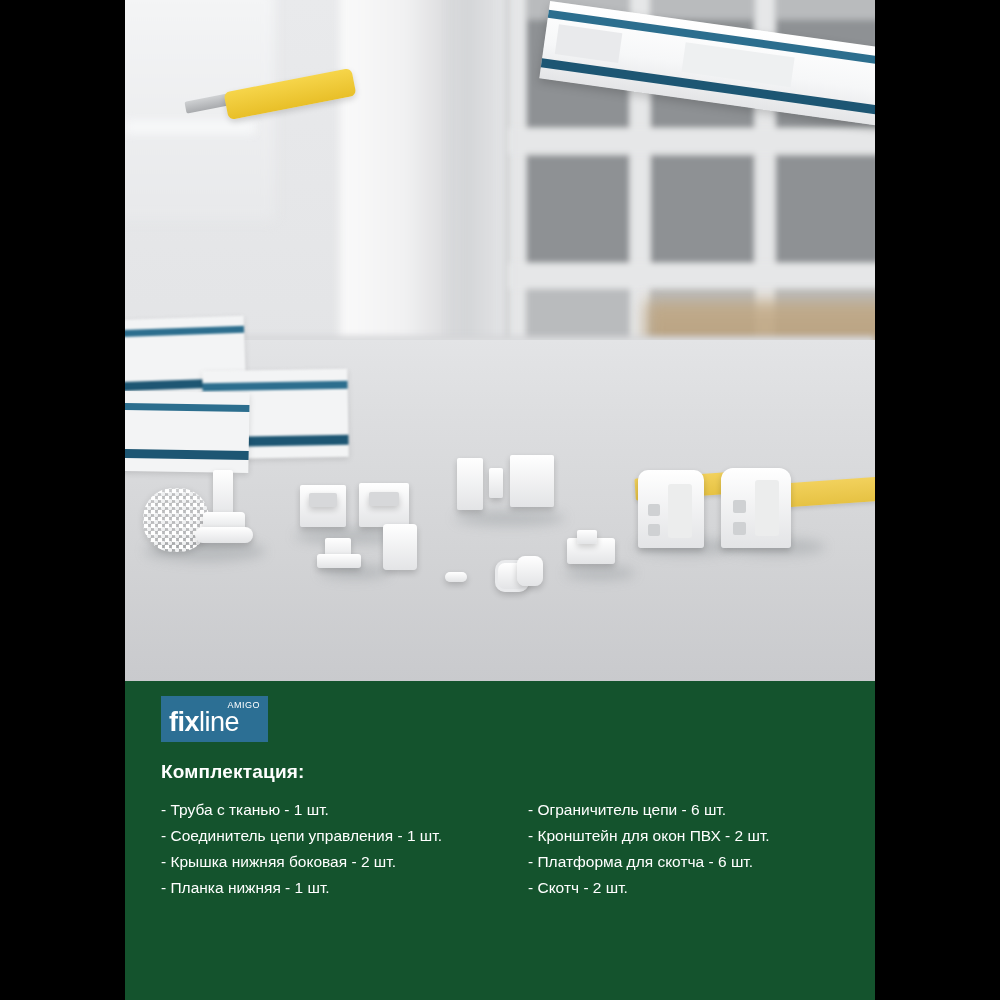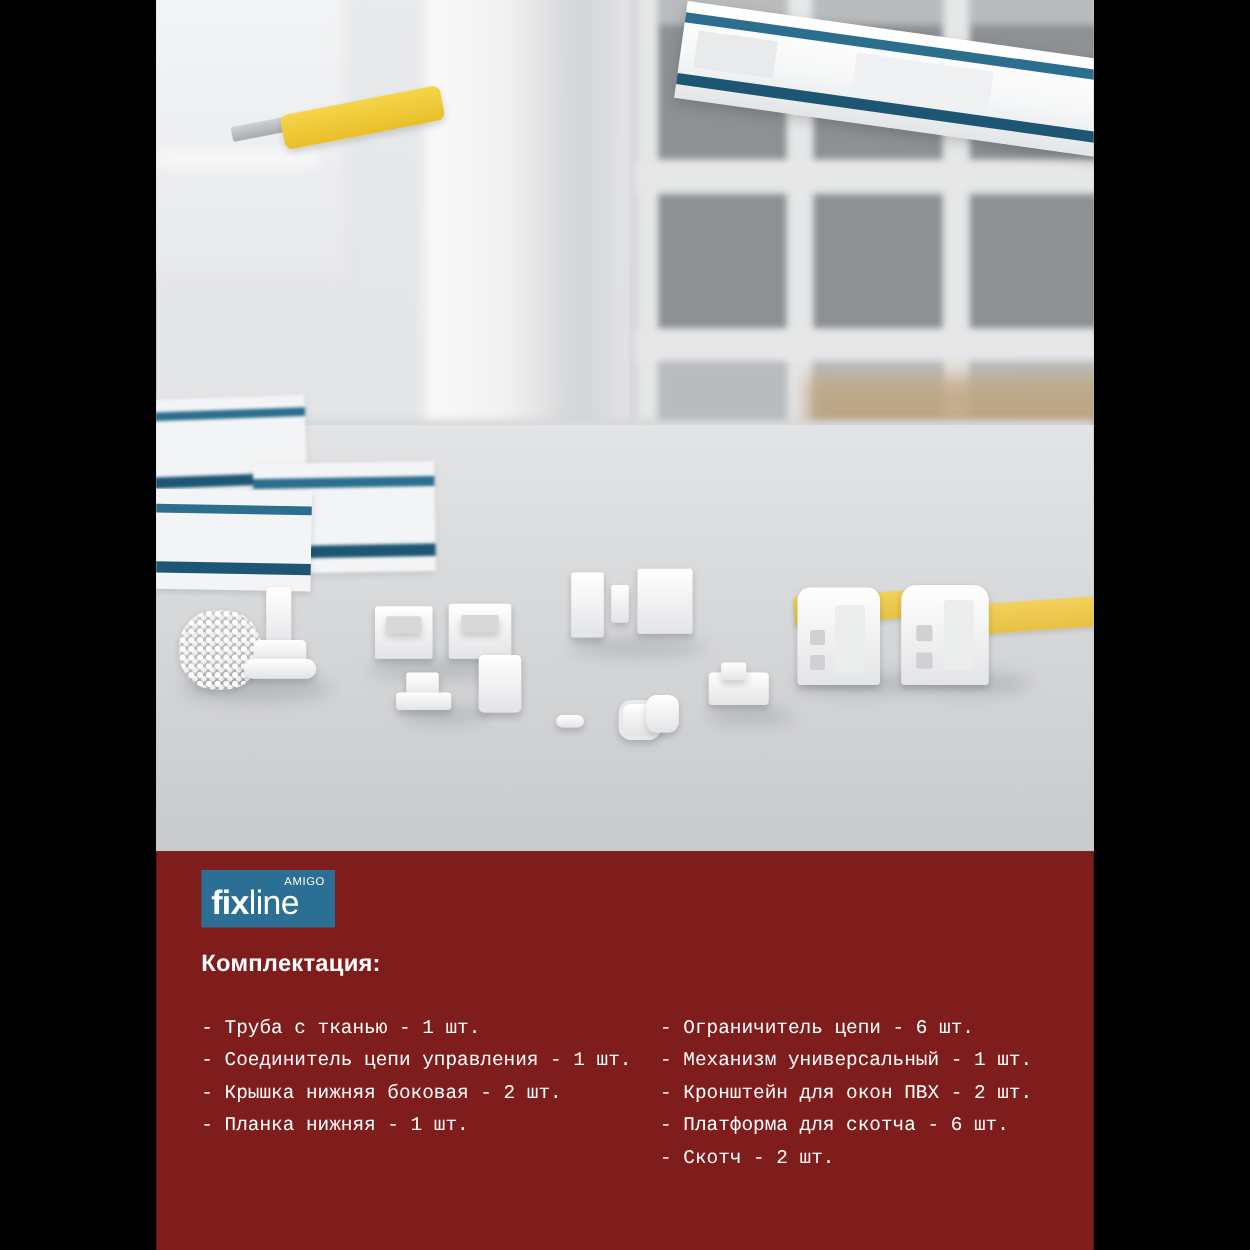--- a/index.html
+++ b/index.html
@@ -220,21 +220,21 @@
     box-shadow: 0 2px 4px rgba(0,0,0,.12);
   }
 
   
   #panel {
     position: absolute;
     left: 125px;
     top: 681px;
     width: 750px;
     height: 319px;
-    background: #7f1d1d;
+    background: #14532d;
     color: #ffffff;
   }
 
   #logo {
     position: absolute;
     left: 36px;
     top: 15px;
     width: 107px;
     height: 46px;
     background: #2c6f94;
@@ -273,26 +273,25 @@
     left: 36px;
     top: 80px;
     font-size: 19px;
     font-weight: 700;
     color: #ffffff;
     letter-spacing: .2px;
   }
 
   .kit-col {
     position: absolute;
-    top: 128px;
+    top: 116px;
     font-size: 15.5px;
     line-height: 26px;
     color: #ffffff;
     white-space: nowrap;
-    font-family: Liberation Mono, monospace;
   }
   #kit-col-left  { left: 36px; }
   #kit-col-right { left: 403px; }
 
   .kit-item { display: block; }
 </style>
 </head>
 <body>
 
 <div id="page">
@@ -410,21 +409,20 @@
 
     <div class="kit-col" id="kit-col-left">
       <span class="kit-item">- Труба с тканью - 1 шт.</span>
       <span class="kit-item">- Соединитель цепи управления - 1 шт.</span>
       <span class="kit-item">- Крышка нижняя боковая - 2 шт.</span>
       <span class="kit-item">- Планка нижняя - 1 шт.</span>
     </div>
 
     <div class="kit-col" id="kit-col-right">
       <span class="kit-item">- Ограничитель цепи - 6 шт.</span>
-      <span class="kit-item">- Механизм универсальный - 1 шт.</span>
       <span class="kit-item">- Кронштейн для окон ПВХ - 2 шт.</span>
       <span class="kit-item">- Платформа для скотча - 6 шт.</span>
       <span class="kit-item">- Скотч - 2 шт.</span>
     </div>
 
   </div>
 
 </div>
 
 </body></html>

